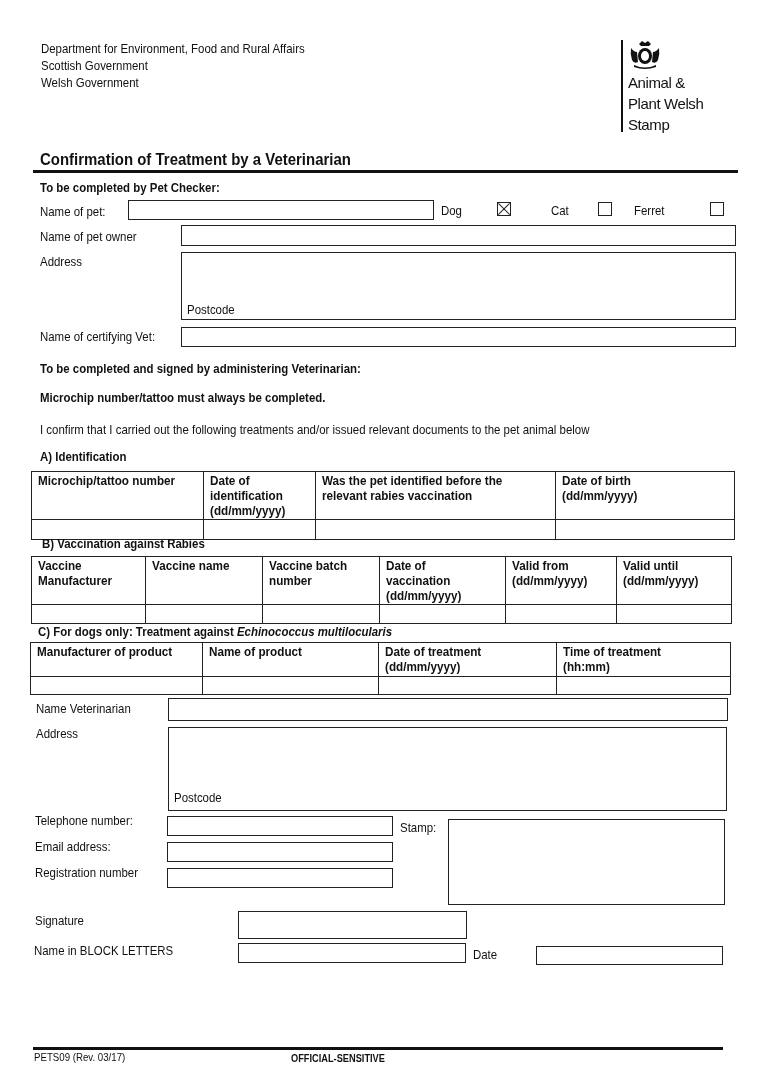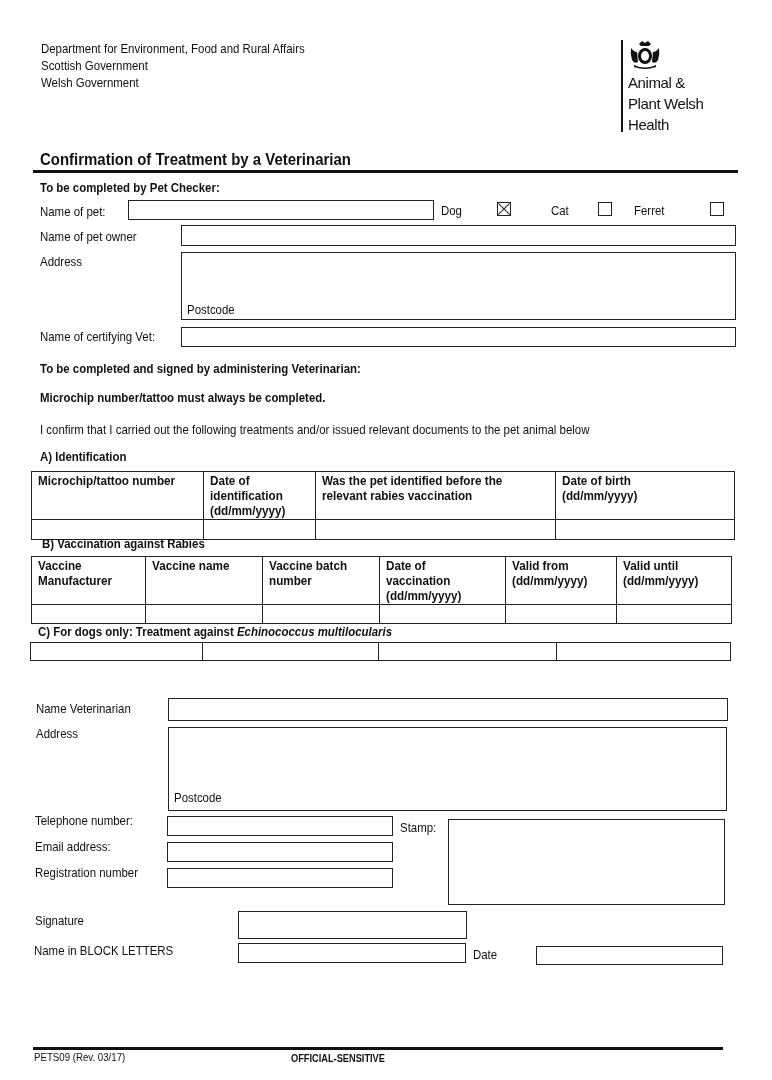--- a/index.html
+++ b/index.html
@@ -37,21 +37,21 @@
     <ellipse cx="17" cy="16" rx="7" ry="8" fill="#111"></ellipse>
     <ellipse cx="17" cy="16" rx="4" ry="5" fill="#fff"></ellipse>
     <path d="M3 8 Q6 12 9 12 L10 22 Q6 24 4 20 Q2 14 3 8 Z" fill="#111"></path>
     <path d="M31 8 Q28 12 25 12 L24 22 Q28 24 30 20 Q32 14 31 8 Z" fill="#111"></path>
     <path d="M6 25 Q17 30 28 25 L28 27 Q17 31 6 27 Z" fill="#111"></path>
   </svg>
 </div>
 <div class="abs" style="left:628px;top:72px;font-size:15px;line-height:21px;letter-spacing:-0.4px;">
   <div>Animal &amp;</div>
   <div>Plant Welsh</div>
-  <div>Health</div>
+  <div>Stamp</div>
 </div>
 
 <div class="abs bold narrow" style="left:40px;top:150px;font-size:17px;">Confirmation of Treatment by a Veterinarian</div>
 <div class="rule" style="left:33px;top:170px;width:705px;height:3px;"></div>
 
 <div class="abs t13 bold narrow" style="left:40px;top:180px;">To be completed by Pet Checker:</div>
 
 <div class="abs t13 narrow" style="left:40px;top:204px;">Name of pet:</div>
 <div class="box" style="left:128px;top:200px;width:306px;height:20px;"></div>
 
@@ -145,20 +145,28 @@
   <span>C) For dogs only: Treatment against </span><i>Echinococcus multilocularis</i>
 </div>
 <table class="grid" style="left:30px;top:642px;width:700px;">
   <colgroup>
       <col style="width:172px">
       <col style="width:176px">
       <col style="width:178px">
       <col style="width:174px">
     </colgroup>
   <tbody>
+      <tr style="height:34px;">
+    <td><span class="h" style="white-space:pre-line">Manufacturer of product</span></td>
+    <td><span class="h" style="white-space:pre-line">Name of product</span></td>
+    <td><span class="h" style="white-space:pre-line">Date of treatment
+(dd/mm/yyyy)</span></td>
+    <td><span class="h" style="white-space:pre-line">Time of treatment
+(hh:mm)</span></td>
+  </tr>
   <tr style="height:18px;">
     <td></td>
     <td></td>
     <td></td>
     <td></td>
   </tr>
 </tbody>
   </table>
 
 <div class="abs t13 narrow" style="left:36px;top:701px;">Name Veterinarian</div>

